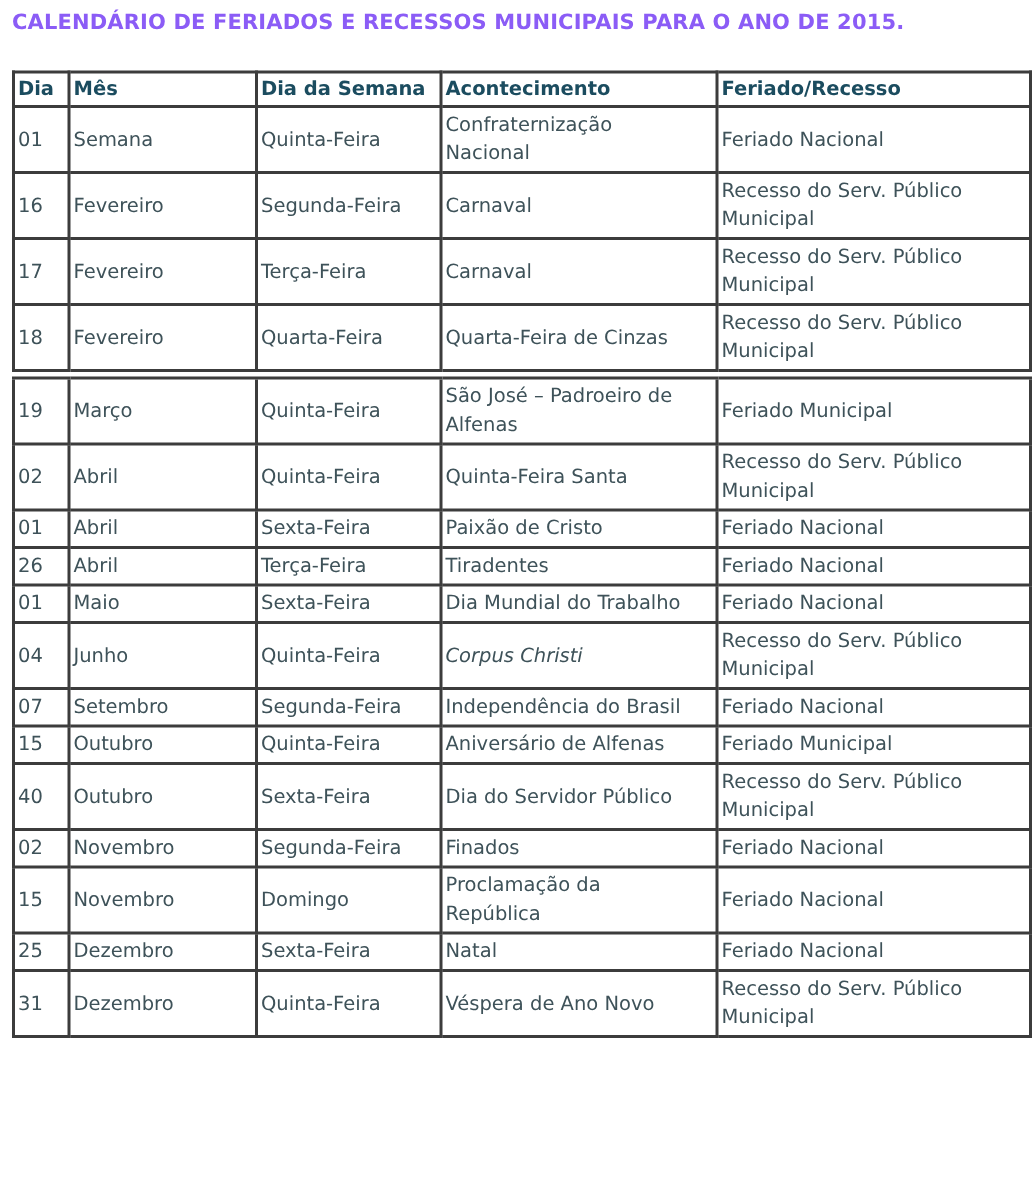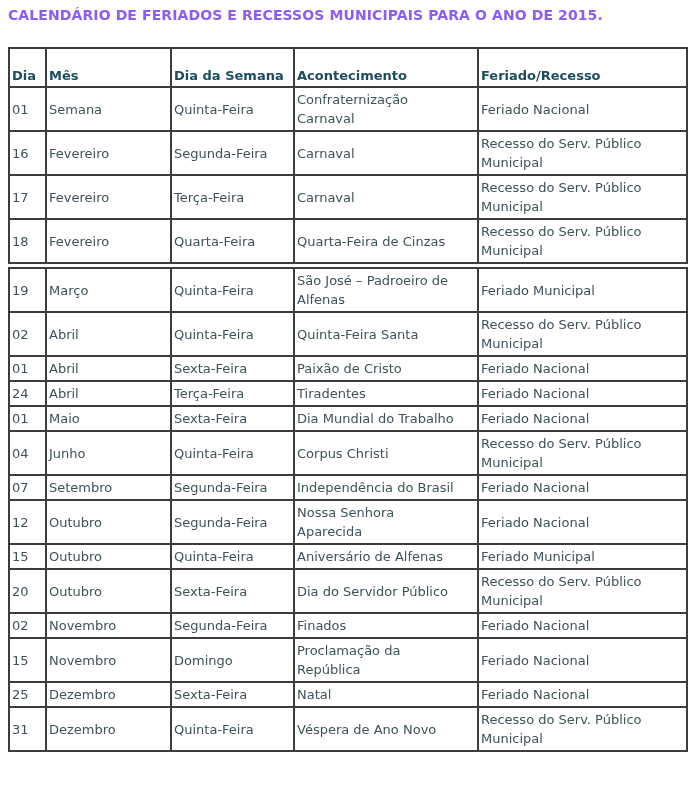--- a/index.html
+++ b/index.html
@@ -39,32 +39,32 @@
     border: 2px solid #3c3c3c;
     padding: 2px 2px 2px 2px;
     line-height: 19px;
     vertical-align: middle;
     text-align: left;
     overflow: hidden;
   }
   table.holidays th {
     color: #1b4c5f;
     font-weight: bold;
-    padding-top: 17px;
+    padding-top: 1px;
     padding-bottom: 1px;
     white-space: nowrap;
   }
   table.holidays td {
     white-space: pre-line; 
   }
   tr.section-break td {
     
     border-top: 7px double #3c3c3c;
   }
-  .italic { }
+  .italic { font-style: italic; }
 </style>
 </head>
 <body>
 
 <div class="page">
 
   <h1 class="doc-title">CALENDÁRIO DE FERIADOS E RECESSOS MUNICIPAIS PARA O ANO DE 2015.</h1>
 
   <table class="holidays">
     <colgroup>
@@ -82,21 +82,21 @@
         <th>Acontecimento</th>
         <th>Feriado/Recesso</th>
       </tr>
     </thead>
     <tbody>
         <tr>
       <td>01</td>
       <td>Semana</td>
       <td>Quinta-Feira</td>
       <td>Confraternização
-Carnaval</td>
+Nacional</td>
       <td>Feriado Nacional</td>
     </tr>
         <tr>
       <td>16</td>
       <td>Fevereiro</td>
       <td>Segunda-Feira</td>
       <td>Carnaval</td>
       <td>Recesso do Serv. Público
 Municipal</td>
     </tr>
@@ -133,21 +133,21 @@
 Municipal</td>
     </tr>
         <tr>
       <td>01</td>
       <td>Abril</td>
       <td>Sexta-Feira</td>
       <td>Paixão de Cristo</td>
       <td>Feriado Nacional</td>
     </tr>
         <tr>
-      <td>24</td>
+      <td>26</td>
       <td>Abril</td>
       <td>Terça-Feira</td>
       <td>Tiradentes</td>
       <td>Feriado Nacional</td>
     </tr>
         <tr>
       <td>01</td>
       <td>Maio</td>
       <td>Sexta-Feira</td>
       <td>Dia Mundial do Trabalho</td>
@@ -162,36 +162,28 @@
 Municipal</td>
     </tr>
         <tr>
       <td>07</td>
       <td>Setembro</td>
       <td>Segunda-Feira</td>
       <td>Independência do Brasil</td>
       <td>Feriado Nacional</td>
     </tr>
         <tr>
-      <td>12</td>
-      <td>Outubro</td>
-      <td>Segunda-Feira</td>
-      <td>Nossa Senhora
-Aparecida</td>
-      <td>Feriado Nacional</td>
-    </tr>
-        <tr>
       <td>15</td>
       <td>Outubro</td>
       <td>Quinta-Feira</td>
       <td>Aniversário de Alfenas</td>
       <td>Feriado Municipal</td>
     </tr>
         <tr>
-      <td>20</td>
+      <td>40</td>
       <td>Outubro</td>
       <td>Sexta-Feira</td>
       <td>Dia do Servidor Público</td>
       <td>Recesso do Serv. Público
 Municipal</td>
     </tr>
         <tr>
       <td>02</td>
       <td>Novembro</td>
       <td>Segunda-Feira</td>

